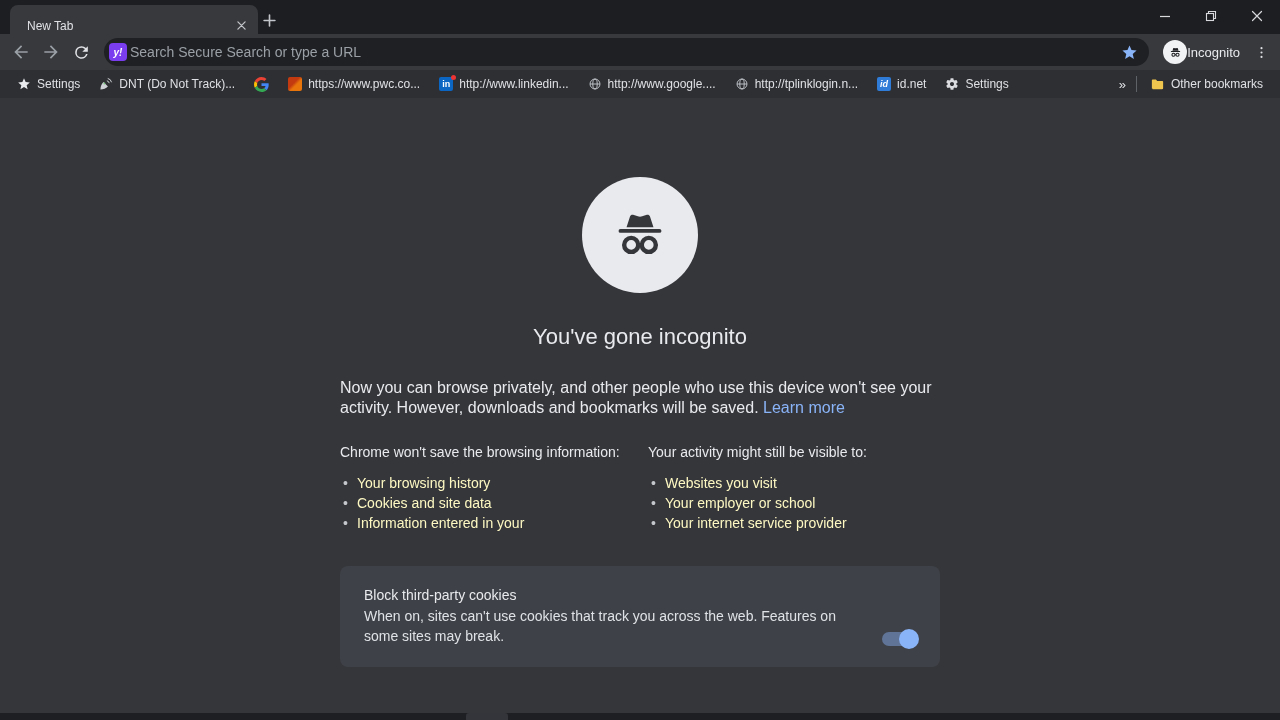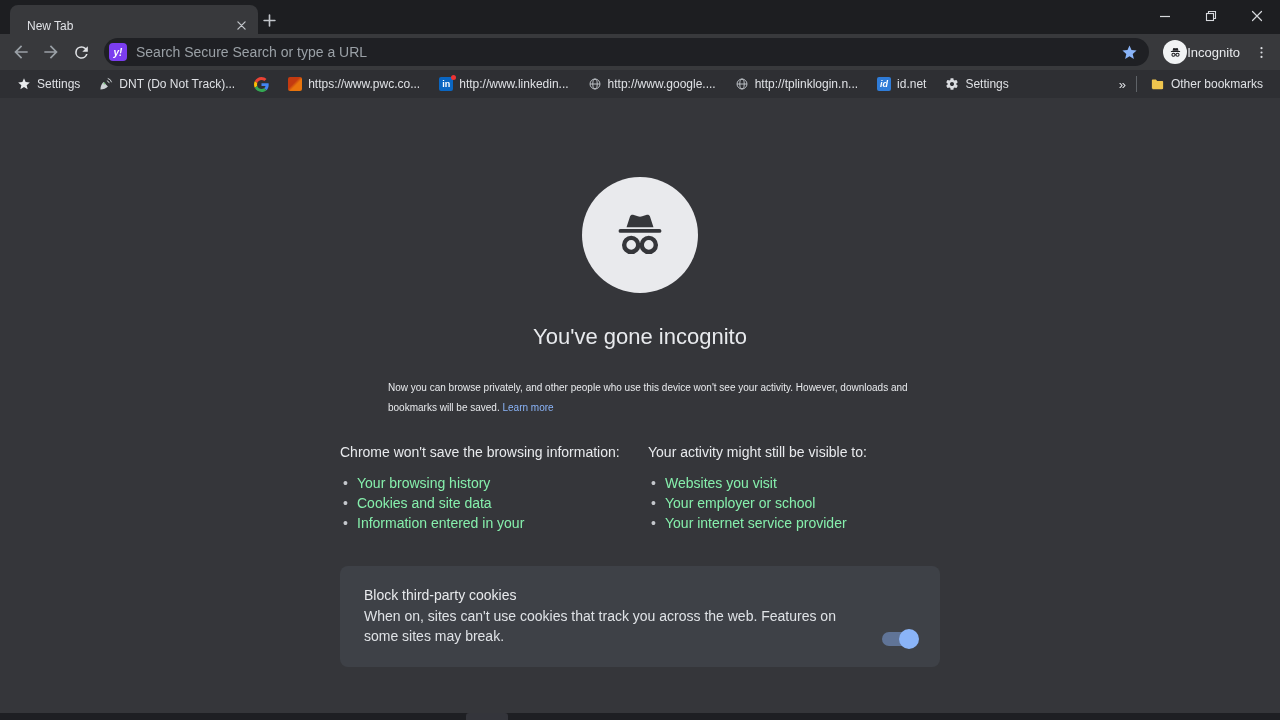--- a/index.html
+++ b/index.html
@@ -33,21 +33,21 @@
   .omnibox {
     flex:1; height:28px; margin:0 4px 0 8px; background:#1f2024;
     border-radius:14px; display:flex; align-items:center; padding:0 8px 0 5px;
   }
   .search-favicon {
     width:18px; height:18px; border-radius:4px; background:#7b3df0;
     color:#fff; font-size:10px; font-weight:bold; font-style:italic;
     display:flex; align-items:center; justify-content:center; flex:0 0 auto;
   }
   .omnibox-input {
-    flex:1; margin-left:9px; background:transparent; border:none; outline:none;
+    flex:1; margin-left:3px; background:transparent; border:none; outline:none;
     color:#bdc1c6; font-size:14px; font-family:"Liberation Sans", sans-serif;
   }
   .omnibox-input::placeholder { color:#9aa0a6; opacity:1; }
   .star-btn { width:24px; height:24px; flex:0 0 auto; }
   .incognito-badge { display:flex; align-items:center; gap:0; margin:0 8px 0 10px; }
   .badge-circle {
     width:24px; height:24px; border-radius:50%; background:#f1f3f4;
     display:flex; align-items:center; justify-content:center;
   }
   .badge-label { font-size:13px; color:#e8eaed; white-space:nowrap; }
@@ -72,27 +72,27 @@
   .bm-overflow { margin-left:auto; color:#dfe1e5; font-size:13px; padding:2px 8px; cursor:pointer; }
   .bm-sep { width:1px; height:16px; background:#5f6368; margin:0 8px 0 2px; }
   
   .content { position:absolute; top:98px; left:0; right:0; bottom:7px; background:#35363a; display:flex; justify-content:center; }
   .inc-col { width:600px; padding-top:79px; }
   .inc-icon-circle {
     width:116px; height:116px; border-radius:50%; background:#e9eaed;
     margin:0 auto; display:flex; align-items:center; justify-content:center;
   }
   .page-title { font-size:22px; font-weight:400; text-align:center; margin-top:31px; color:#e8eaed; }
-  .desc { margin-top:28px; font-size:10px; line-height:20px; color:#e8eaed;margin-left:48px; }
+  .desc { margin-top:28px; font-size:16px; line-height:20px; color:#e8eaed; }
   .learn-more { color:#8ab4f8; text-decoration:none; cursor:pointer; }
   .cols { display:flex; gap:16px; margin-top:24px; }
   .col { flex:1; font-size:14px; line-height:20px; }
   .col-heading { font-size:14px; font-weight:400; color:#e8eaed; margin-bottom:11px; }
   .col ul { list-style:none; }
-  .col li { position:relative; padding-left:17px; color:#86efac; }
+  .col li { position:relative; padding-left:17px; color:#fef9c3; }
   .col li::before { content:"\2022"; position:absolute; left:3px; color:#c4c7cc; }
   .cookie-card {
     margin-top:33px; background:#3e4147; border-radius:8px;
     padding:19px 22px 21px 24px; display:flex; align-items:flex-end; gap:22px;
   }
   .card-text { flex:1; font-size:14px; line-height:20px; }
   .card-title { color:#e8eaed; margin-bottom:1px; }
   .card-desc { color:#dfe2e6; }
   .toggle { position:relative; width:34px; height:14px; border-radius:7px; background:rgba(138,180,248,.45); flex:0 0 auto; cursor:pointer; margin-right:2px; }
   .toggle-knob { position:absolute; top:-3px; right:-3px; width:20px; height:20px; border-radius:50%; background:#8ab4f8; }

